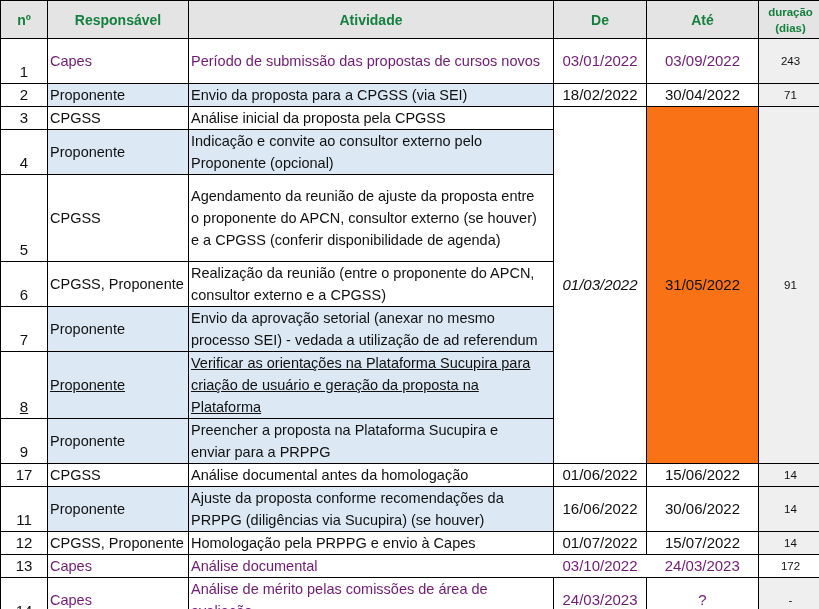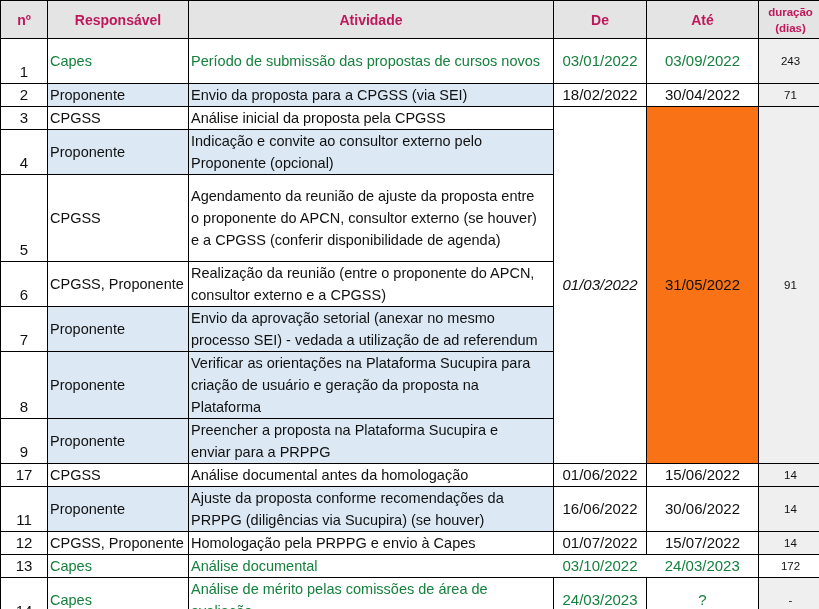--- a/index.html
+++ b/index.html
@@ -1,39 +1,39 @@
 <!DOCTYPE html>
 <html><head>
 <meta charset="utf-8">
 <style>
   html, body { margin: 0; padding: 0; background: #ffffff; }
   body { width: 819px; height: 609px; overflow: hidden; position: relative;
          font-family: "Liberation Sans", "DejaVu Sans", sans-serif; }
   table { border-collapse: collapse; table-layout: fixed; position: absolute; left: 0; top: 0; width: 822px; }
   td, th { border: 1px solid #000; padding: 0 3px; overflow: hidden; font-weight: normal; }
-  th { background: #e4e4e4; font-weight: bold; font-size: 14px; color: #be185d; text-align: center; height: 37px; margin-top: 16px; }
+  th { background: #e4e4e4; font-weight: bold; font-size: 14px; color: #15803d; text-align: center; height: 37px; margin-top: 16px; }
   th.dur { font-size: 11.5px; line-height: 16px; font-weight: bold; }
   td { font-size: 14.5px; line-height: 22px; color: #111; }
   td.num { text-align: center; vertical-align: bottom; font-size: 15px; padding: 0; }
   td.resp { vertical-align: middle; padding-left: 2px; }
   td.act { vertical-align: middle; padding-left: 2px; padding-right: 13px; }
   td.date { text-align: center; vertical-align: middle; font-size: 15px; }
   td.dur { text-align: center; vertical-align: middle; font-size: 11.5px; background: #efefef; }
   tr.hl td.resp, tr.hl td.act { background: #dce9f5; }
-  tr.capes td { color: #15803d; }
+  tr.capes td { color: #701a75; }
   tr.capes td.dur { color: #111; }
   tr.capes td.num { color: #111; }
   .r1 td { height: 44px; } .r1 td.act { line-height: 22px; }
   .r2 td { height: 22px; }
   .r3 td { height: 20px; }
   .r4 td { height: 42px; }
   .r5 td { height: 86px; }
   .r6 td { height: 42px; }
   .r7 td { height: 43px; }
-  .r8 td { height: 65px; }
+  .r8 td { height: 65px; text-decoration: underline; }
   .r9 td { height: 43px; }
   .r10 td { height: 22px; }
   .r11 td { height: 43px; }
   .r12 td { height: 20px; }
   .r13 td { height: 20px; }
   .r14 td { height: 42px; }
 </style>
 </head>
 <body>
 

